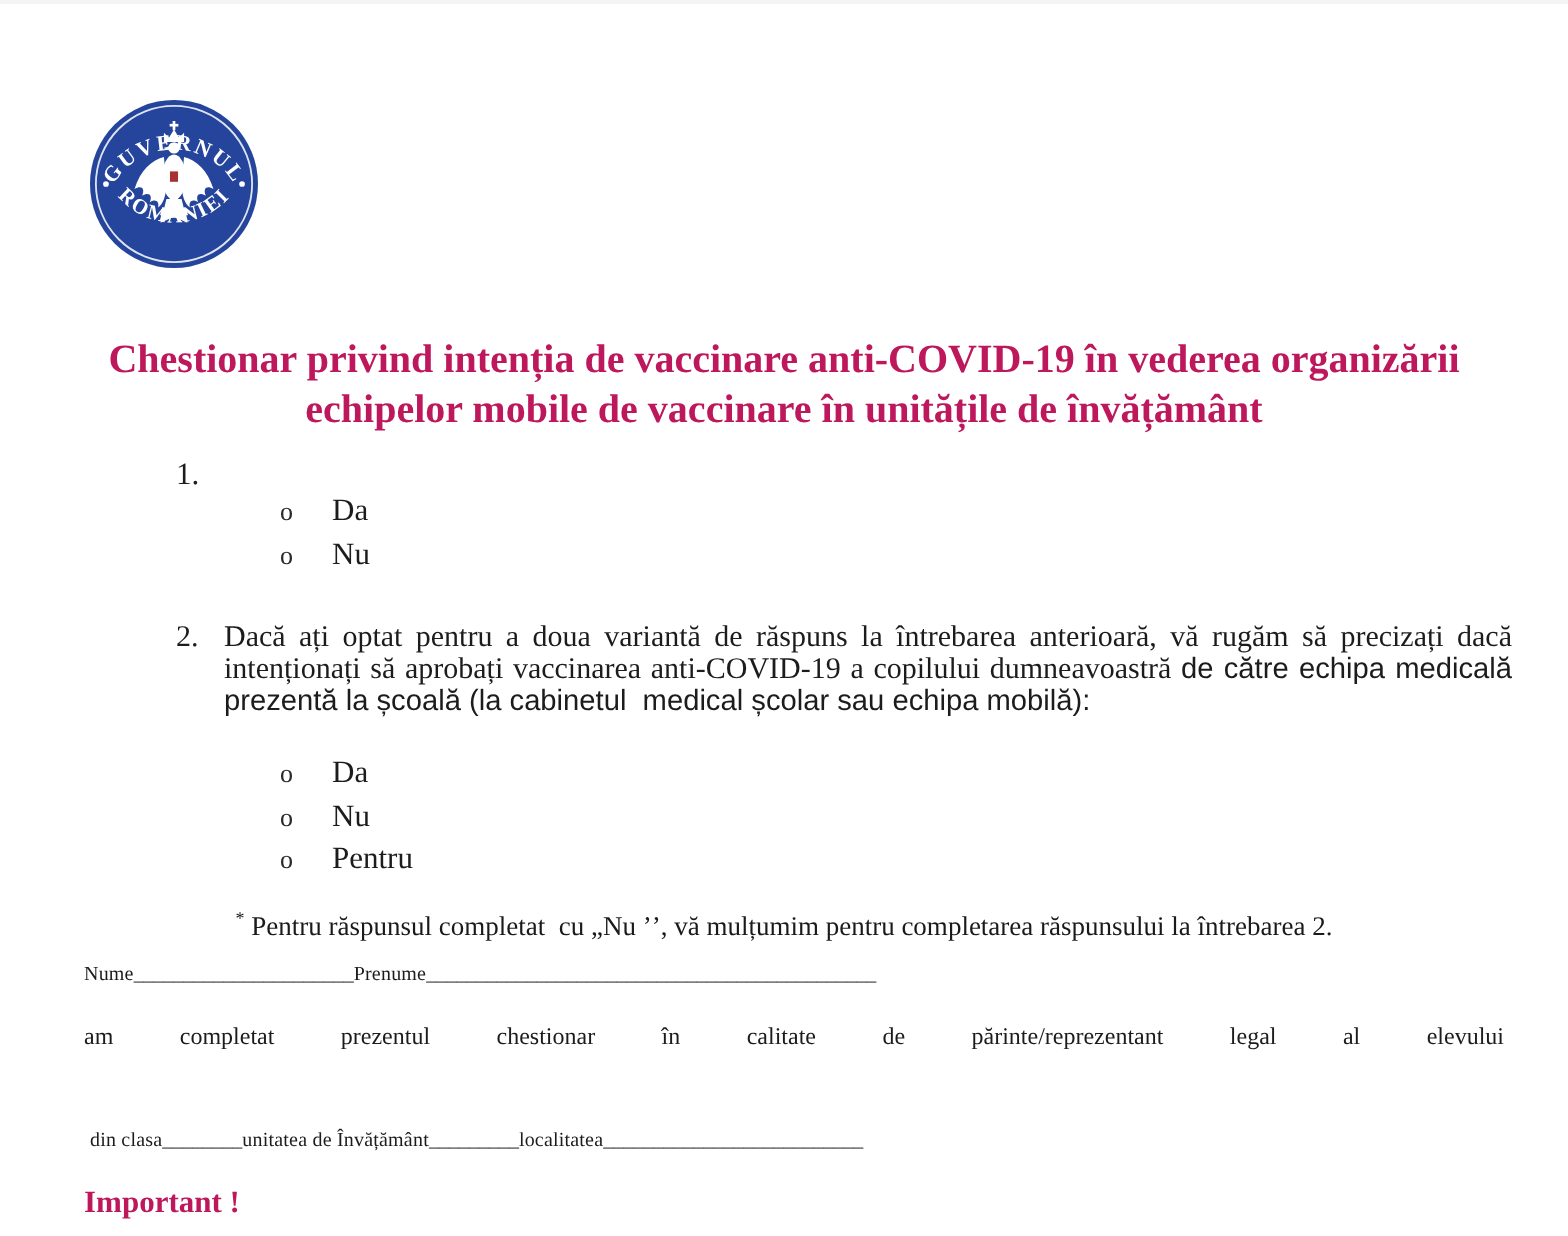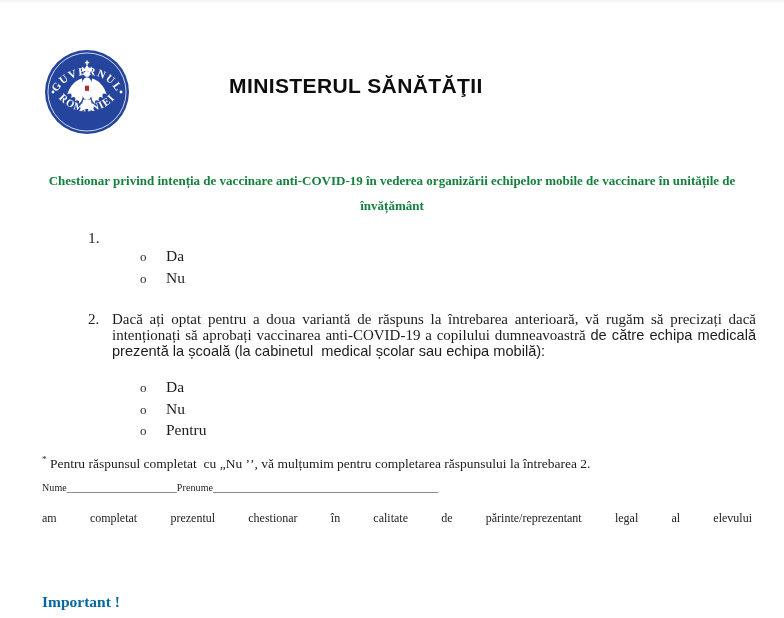--- a/index.html
+++ b/index.html
@@ -13,53 +13,53 @@
     color:#1c1c1c;
   }
   .logo{position:absolute;left:45px;top:48px;width:84px;height:84px;}
   .ministry{
     position:absolute;left:229px;top:72px;
     font-family:"Liberation Sans", sans-serif;
     font-weight:bold;font-size:21px;letter-spacing:0.4px;color:#0d0d0d;
   }
   .heading{
     position:absolute;left:40px;top:166px;width:704px;
-    text-align:center;font-weight:bold;font-size:13px;line-height:25px;color:#15803d;
+    text-align:center;font-weight:bold;font-size:20px;line-height:25px;color:#be185d;
   }
   .q-row{position:absolute;display:flex;}
   .q1-row{left:88px;top:227px;font-size:15.5px;}
   .q-num{width:24px;flex:0 0 auto;}
   .q1-text sup{font-size:10px;}
   .q2-row{left:88px;top:309px;font-size:15px;}
   .q2-para{
     width:644px;text-align:justify;line-height:16px;white-space:pre-wrap;
   }
   .q2-sans{font-family:"Liberation Sans", sans-serif;font-size:14.6px;}
   .opts{position:absolute;left:140px;}
   .opts-q1{top:245px;}
   .opts-q2{top:376px;}
   .opt-row{display:flex;align-items:baseline;height:22px;font-size:15.5px;}
   .opts-q2 .opt-row{height:21.5px;}
   .bullet{width:26px;flex:0 0 auto;font-size:13px;color:#2a2a2a;}
   .footnote{
     position:absolute;left:42px;top:452px;width:700px;
-    font-size:13.5px;white-space:pre-wrap;color:#1a1a1a;
+    font-size:13.5px;white-space:pre-wrap;color:#1a1a1a;text-align:center;
   }
   .footnote sup{font-size:9px;}
   .fill-row{position:absolute;font-size:10px;white-space:nowrap;letter-spacing:0.1px;}
   .nume-row{left:42px;top:480px;}
   .statement{
     position:absolute;left:42px;top:509px;width:710px;
     font-size:12px;text-align:justify;text-align-last:justify;
   }
   .blank-line{position:absolute;left:42px;top:531px;font-size:15px;letter-spacing:0.2px;}
   .clasa-row{left:45px;top:563px;}
   .important{
     position:absolute;left:42px;top:591px;
-    font-weight:bold;font-size:15.5px;color:#0369a1;
+    font-weight:bold;font-size:15.5px;color:#be185d;
   }
   .uline{letter-spacing:0;}
 </style>
 </head>
 <body>
 
 <div class="page">
 
   <svg class="logo" viewBox="0 0 100 100" aria-hidden="true">
     <circle cx="50" cy="50" r="50" fill="#25459d"></circle>
@@ -86,21 +86,20 @@
       <ellipse cx="50" cy="46" rx="7" ry="13.5"></ellipse>
       <path d="M44,34 C36.5,36 30,42 26.5,53 C30.5,50.5 33,52.5 31,57 C35,54.5 37.5,56.5 35.5,61 C39,58.5 41.5,60.5 40.5,64 C43.5,62 45.5,57 45.5,49 Z"></path>
       <path d="M56,34 C63.5,36 70,42 73.5,53 C69.5,50.5 67,52.5 69,57 C65,54.5 62.5,56.5 64.5,61 C61,58.5 58.5,60.5 59.5,64 C56.5,62 54.5,57 54.5,49 Z"></path>
       <path d="M45.5,59 L54.5,59 L58,73 L50,69.5 L42,73 Z"></path>
       <rect x="42.5" y="64" width="3" height="5" transform="rotate(18 44 66)"></rect>
       <rect x="54.5" y="64" width="3" height="5" transform="rotate(-18 56 66)"></rect>
     </g>
     <rect x="47.6" y="42.5" width="4.8" height="6.2" fill="#a83232"></rect>
   </svg>
 
-  <div class="ministry">MINISTERUL SĂNĂTĂŢII</div>
 
   <div class="heading">Chestionar privind intenția de vaccinare anti-COVID-19 în vederea organizării echipelor mobile de  vaccinare în unitățile de învățământ</div>
 
   <div class="q-row q1-row">
     <span class="q-num">1.</span>
   </div>
   <div class="opts opts-q1">
     <div class="opt-row">
       <span class="bullet">o</span>
       <span>Da</span>
@@ -130,16 +129,17 @@
     </div>
   </div>
 
   <div class="footnote"><sup>*</sup><span> Pentru răspunsul completat  cu „Nu ʼʼ, vă mulțumim pentru completarea răspunsului la întrebarea 2.</span></div>
 
   <div class="fill-row nume-row"><span>Nume</span><span class="uline">______________________</span><span>Prenume</span><span class="uline">_____________________________________________</span></div>
 
   <div class="statement">am completat prezentul chestionar în calitate de părinte/reprezentant legal al elevului</div>
 
 
+  <div class="fill-row clasa-row"><span>din clasa</span><span class="uline">________</span><span>unitatea de Învățământ</span><span class="uline">_________</span><span>localitatea</span><span class="uline">__________________________</span></div>
 
   <div class="important">Important !</div>
 
 </div>
 
 </body></html>

